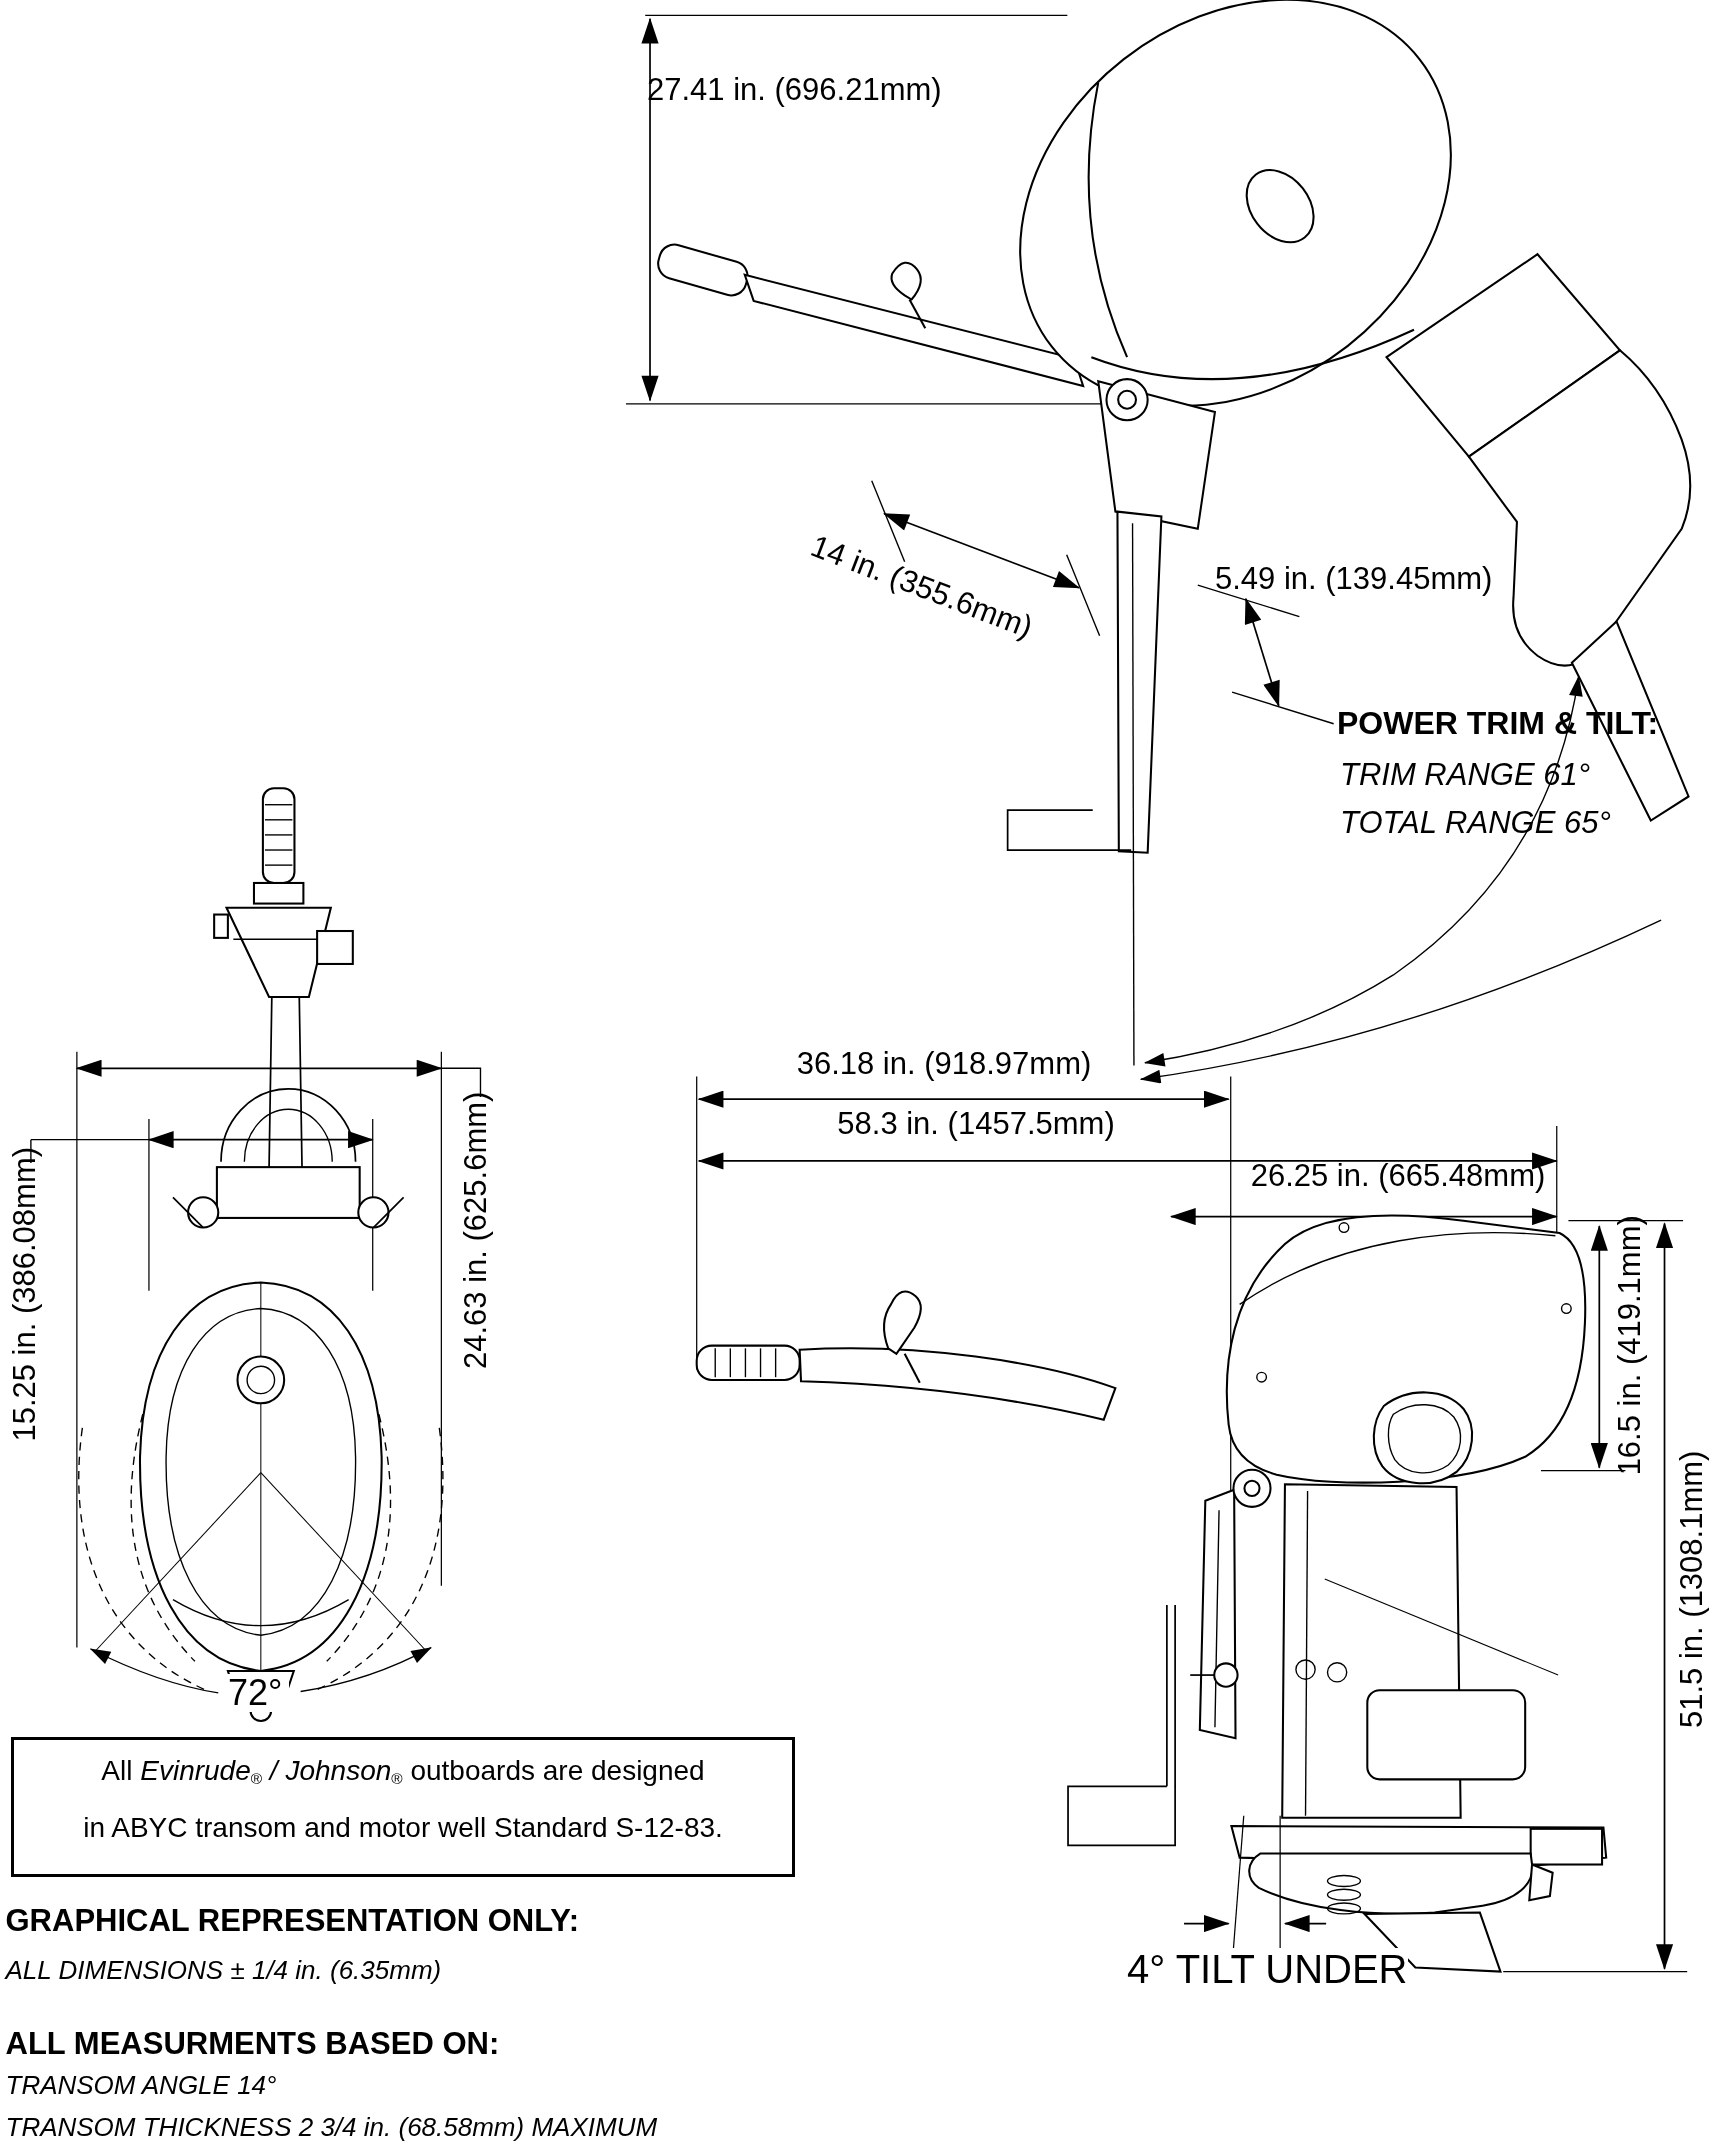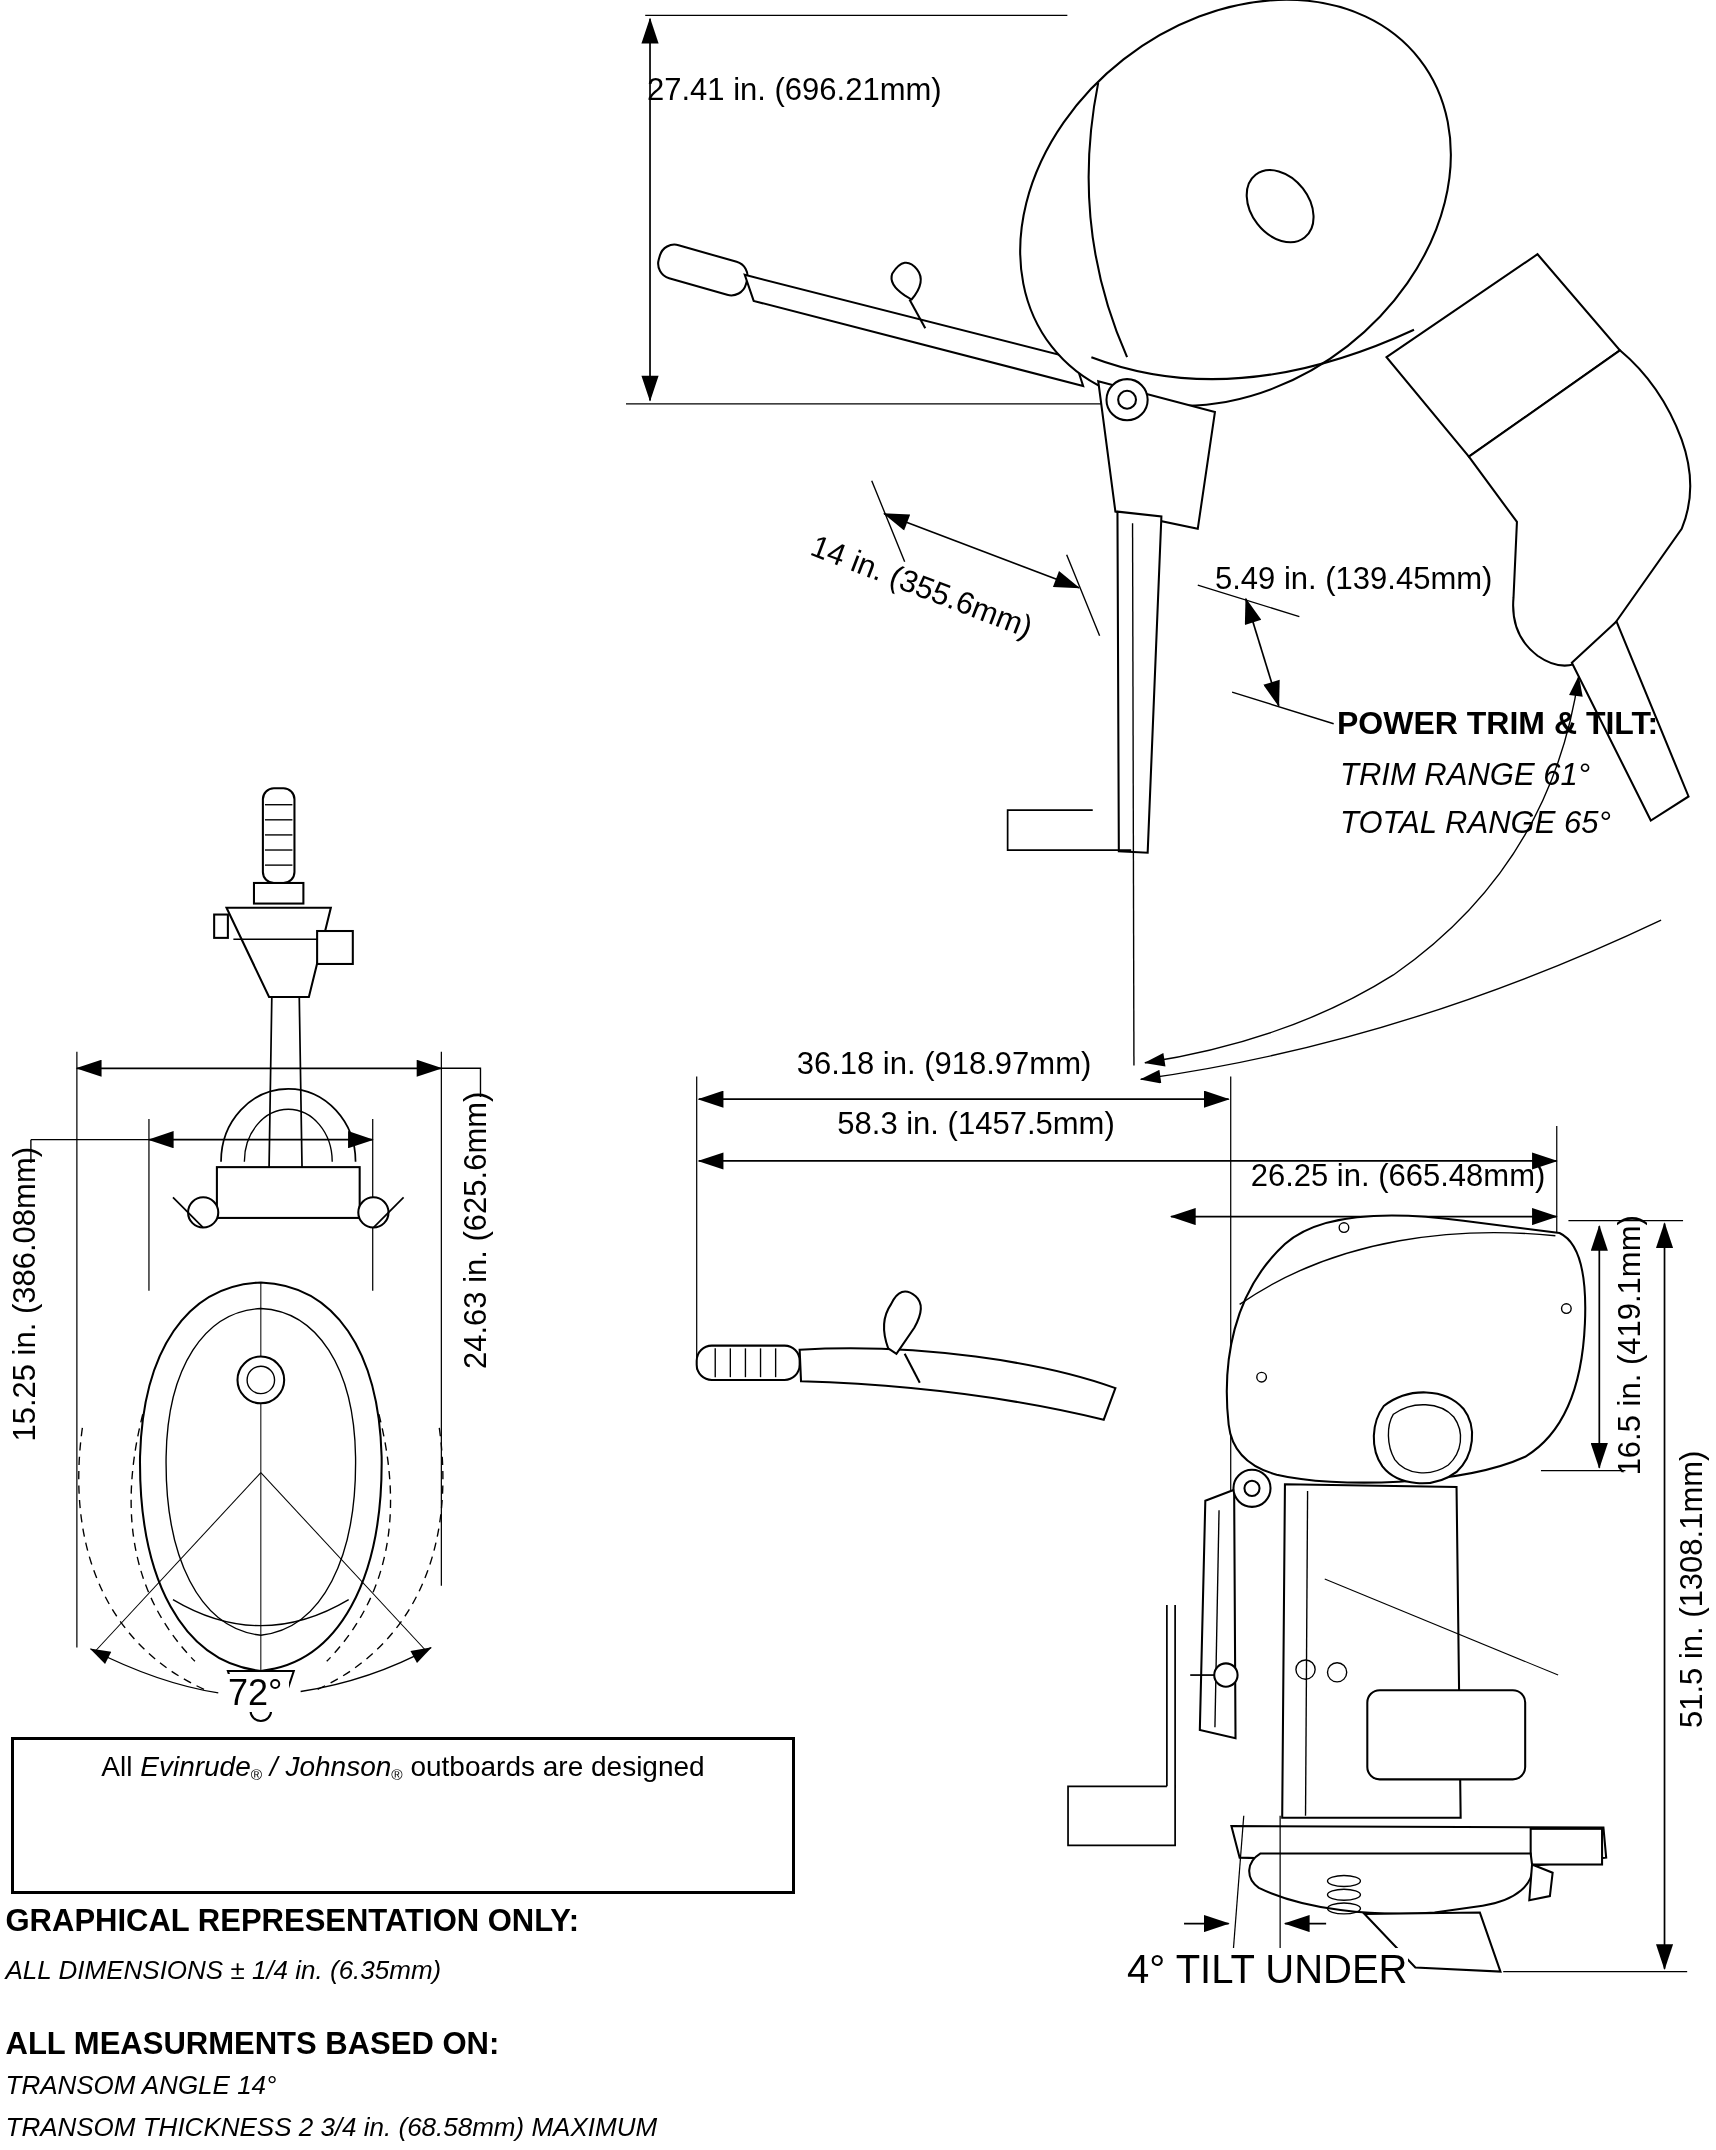--- a/index.html
+++ b/index.html
@@ -10,23 +10,23 @@
   svg.linework{position:absolute;left:0;top:0;}
   .lbl{position:absolute;white-space:nowrap;font-size:31px;color:#000;line-height:1.05;}
   .lbl.small{font-size:40px;}
   .lbl.bold{font-weight:bold;}
   .lbl.ital{font-style:italic;}
   .lbl.center{transform:translateX(-50%);}
   .rot90{transform:rotate(-90deg);transform-origin:center center;text-align:center;}
   .rot21{transform:rotate(21deg);transform-origin:left top;}
   .deg{font-size:36px;}
   .notice-box{
-    position:absolute;left:11px;top:1737px;width:784px;height:157px;
+    position:absolute;left:11px;top:1737px;width:784px;height:140px;
     border:3.4px solid #000;box-sizing:border-box;
-    font-size:28px;line-height:41px;text-align:center;padding-top:5.5px;
+    font-size:28px;line-height:50px;text-align:center;padding-top:5.5px;
   }
   .reg{font-size:0.55em;vertical-align:-0.25em;font-style:normal;}
   .it{font-style:italic;}
   .footer-line{position:absolute;left:5.5px;white-space:nowrap;}
   .f-bold{font-weight:bold;font-size:31px;}
   .f-ital{font-style:italic;font-size:26px;}
 </style>
 </head>
 <body>
 
@@ -209,20 +209,21 @@
 
   <div class="lbl center" style="left:944px;top:1048px;">36.18 in. (918.97mm)</div>
   <div class="lbl center" style="left:976px;top:1108px;">58.3 in. (1457.5mm)</div>
   <div class="lbl center" style="left:1398px;top:1160px;">26.25 in. (665.48mm)</div>
   <div class="lbl rot90" style="left:1479px;top:1329px;width:302px;">16.5 in. (419.1mm)</div>
   <div class="lbl rot90" style="left:1524px;top:1573px;width:336px;">51.5 in. (1308.1mm)</div>
   <div class="lbl small" style="left:1127px;top:1948px;background:#fff;">4° TILT UNDER</div>
 
   <div class="notice-box">
     <div><span>All </span><span class="it">Evinrude</span><span class="reg">®</span><span class="it"> / </span><span class="it">Johnson</span><span class="reg">®</span><span> outboards are designed</span></div>
+    <div>in ABYC transom and motor well Standard S-12-83.</div>
   </div>
 
   <div class="footer-line f-bold" style="top:1903px;">GRAPHICAL REPRESENTATION ONLY:</div>
   <div class="footer-line f-ital" style="top:1955px;">ALL DIMENSIONS ± 1/4 in. (6.35mm)</div>
   <div class="footer-line f-bold" style="top:2026px;">ALL MEASURMENTS BASED ON:</div>
   <div class="footer-line f-ital" style="top:2070px;">TRANSOM ANGLE 14°</div>
   <div class="footer-line f-ital" style="top:2112px;">TRANSOM THICKNESS 2 3/4 in. (68.58mm) MAXIMUM</div>
 
 </div>
 

